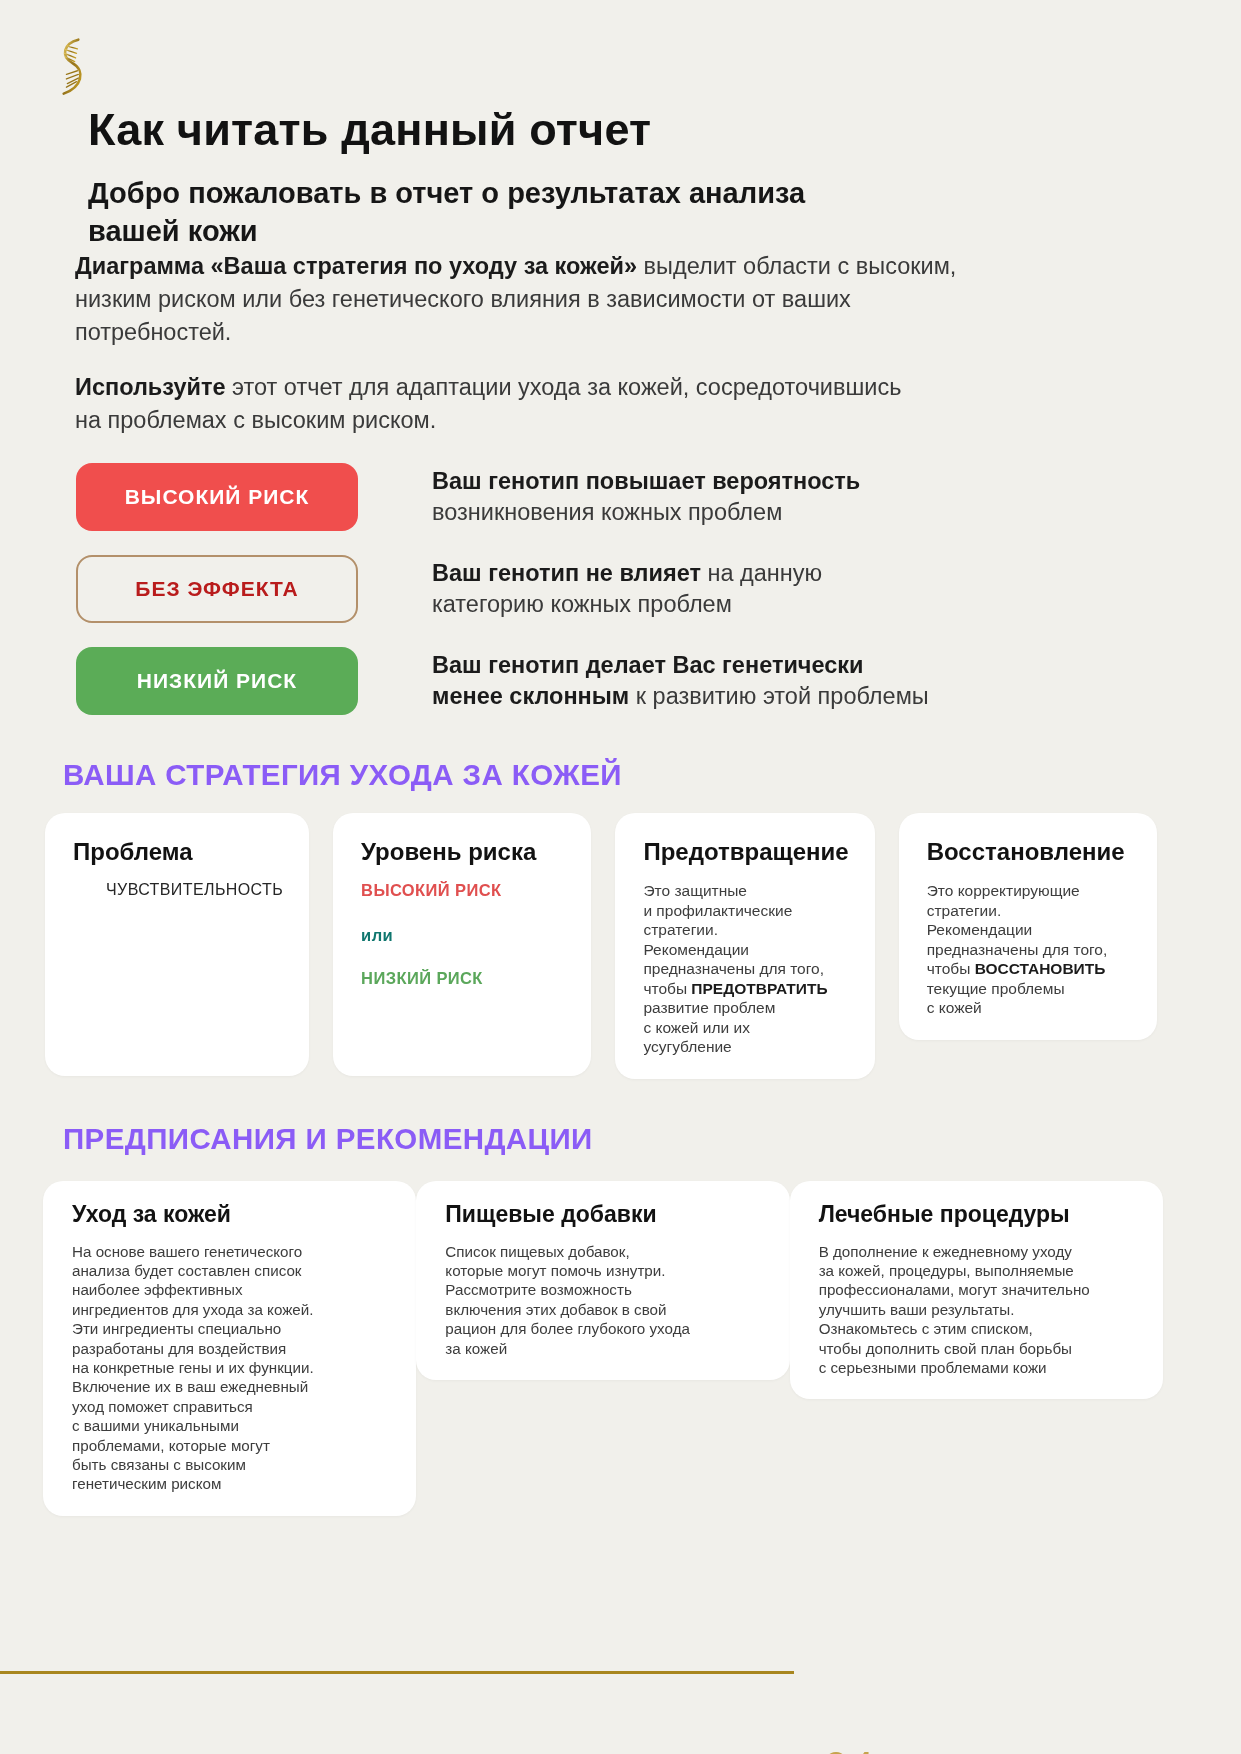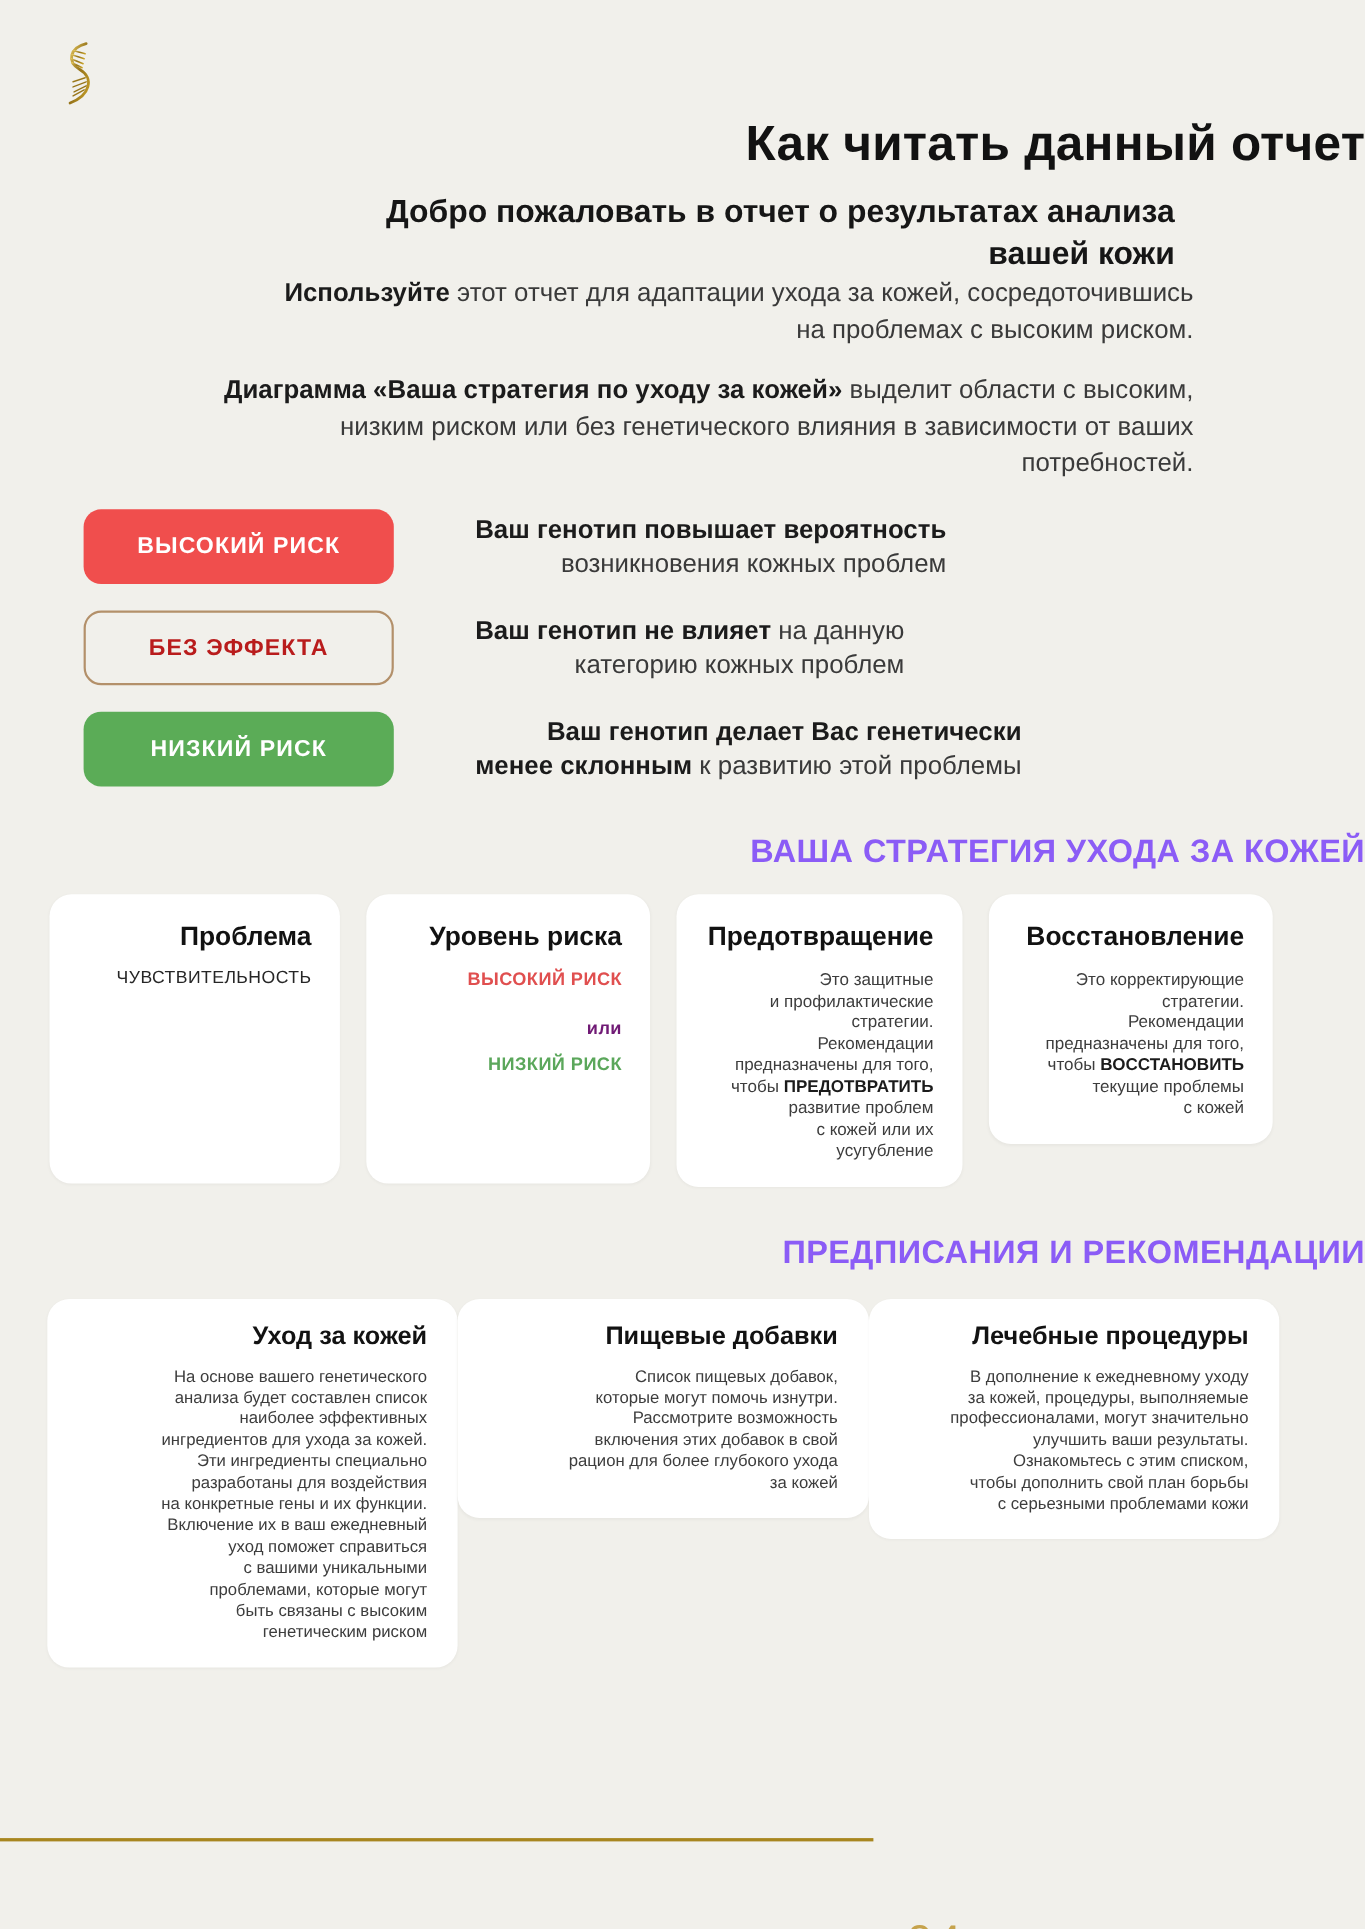--- a/index.html
+++ b/index.html
@@ -5,21 +5,21 @@
   html,body{margin:0;padding:0;}
   body{
     width:1241px;height:1754px;
     background:#F1F0EB;
     font-family:"Liberation Sans","DejaVu Sans",sans-serif;
     color:#2c2c2c;
     -webkit-font-smoothing:antialiased;
   }
   .page{position:relative;width:1241px;height:1754px;overflow:hidden;}
   .logo{position:absolute;left:52px;top:36px;width:38px;height:64px;}
-  .content{position:absolute;left:0;top:0;width:1241px;text-align:right;}
+  .content{position:absolute;left:0;top:0;width:1241px;}
   .h1{
     margin:104px 0 0 88px;
     font-size:45px;line-height:52px;font-weight:700;
     color:#121212;letter-spacing:.2px;
   }
   .h2{
     margin:18px 0 0 88px;
     font-size:29px;line-height:38px;font-weight:700;
     color:#161616;white-space:pre-line;max-width:980px;
   }
@@ -61,21 +61,21 @@
     box-shadow:0 1px 3px rgba(0,0,0,.04);
     box-sizing:border-box;
   }
   .scard{padding:24px 26px 22px 28px;min-height:263px;}
   .scard.short{min-height:0;}
   .scard h4{margin:0 0 14px 0;font-size:24px;line-height:30px;font-weight:700;color:#121212;}
   .scard .value{font-size:16px;letter-spacing:.4px;color:#262626;margin-left:33px;}
   .scard .body{margin:0;font-size:15.5px;line-height:19.5px;color:#3d3d3d;white-space:pre-line;}
   .risk-label{font-size:16.5px;font-weight:700;letter-spacing:.4px;}
   .risk-label.hi{color:#E04F4F;margin-bottom:26px;}
-  .risk-label.or{color:#701a75;margin-bottom:14px;}
+  .risk-label.or{color:#0f766e;margin-bottom:24px;}
   .risk-label.lo{color:#5BA75B;}
   .pgrid{
     margin:22px 0 0 43px;width:1120px;
     display:grid;grid-template-columns:repeat(3,1fr);
     align-items:start;
   }
   .pcard{padding:18px 28px 22px 29px;}
   .pcard h4{margin:0 0 13px 0;font-size:23px;line-height:30px;font-weight:700;color:#121212;}
   .pcard p{margin:0;font-size:15.2px;line-height:19.4px;color:#3d3d3d;white-space:pre-line;}
   .footer-rule{position:absolute;left:0;top:1671px;width:794px;height:3px;background:#A8861F;}
@@ -111,26 +111,26 @@
     </g>
   </svg>
 
   <div class="content">
 
     <div class="h1">Как читать данный отчет</div>
     <div class="h2">Добро пожаловать в отчет о результатах анализа
 вашей кожи</div>
 
 
-    <p class="para"><span class="b">Используйте</span><span> этот отчет для адаптации ухода за кожей, сосредоточившись
-на проблемах с высоким риском.</span></p>
-
     <p class="para"><span class="b">Диаграмма «Ваша стратегия по уходу за кожей»</span><span> выделит области с высоким,
 низким риском или без генетического влияния в зависимости от ваших
 потребностей.</span></p>
+
+    <p class="para"><span class="b">Используйте</span><span> этот отчет для адаптации ухода за кожей, сосредоточившись
+на проблемах с высоким риском.</span></p>
 
     <div class="legend">
 
       <div class="legend-row">
         <div class="badge high">
             <span>ВЫСОКИЙ РИСК</span>
           </div>
         <div class="legend-desc"><span class="b">Ваш генотип повышает вероятность</span><span>
 возникновения кожных проблем</span></div>
       </div>

